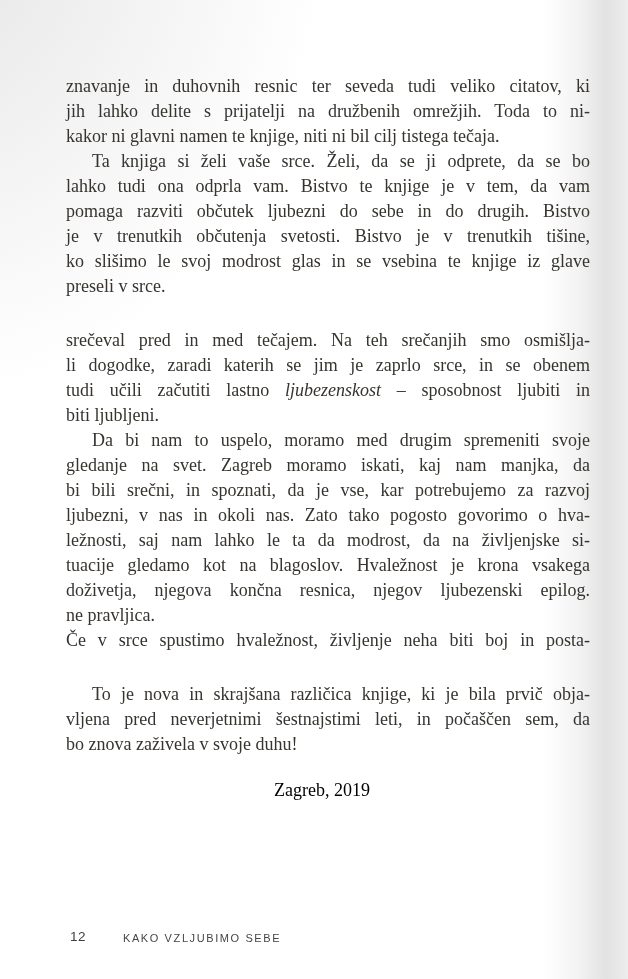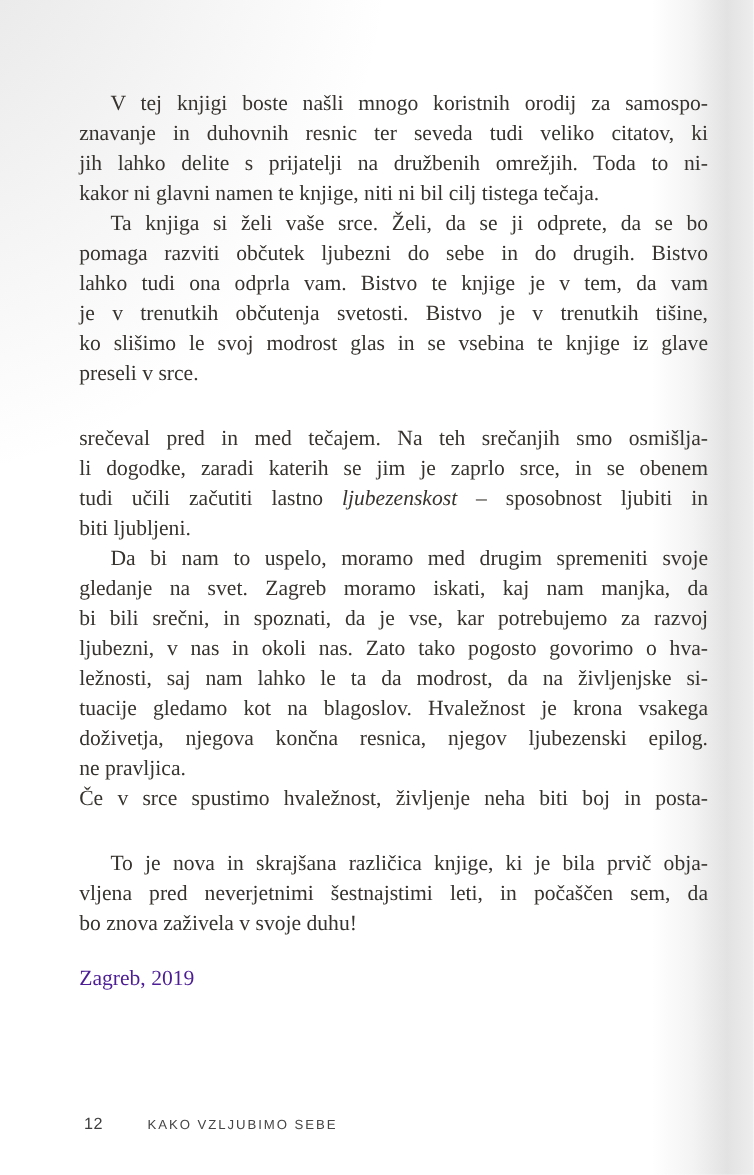--- a/index.html
+++ b/index.html
@@ -37,23 +37,23 @@
   .line {
     text-align: justify;
     text-align-last: justify;
     white-space: normal;
   }
   .line.first-indent { padding-left: 26px; }
   .line.last-line { text-align-last: left; }
   .line i { font-style: italic; }
   .dateline {
     margin-top: 21px;
-    text-align: left;
+    text-align: center;
     padding-right: 12px;
-    color: #4c1d95;
+    color: #000000;
   }
   .footer {
     position: absolute;
     left: 0;
     top: 929px;
     width: 628px;
     height: 24px;
     font-family: "Liberation Sans", sans-serif;
     color: #3f3e3e;
   }
@@ -74,29 +74,28 @@
   }
 </style>
 </head>
 <body>
 
 <div class="page">
 
   <div class="text-block">
 
   <div class="paragraph">
-        <div class="line first-indent">V tej knjigi boste našli mnogo koristnih orodij za samospo-</div>
         <div class="line">znavanje in duhovnih resnic ter seveda tudi veliko citatov, ki</div>
         <div class="line">jih lahko delite s prijatelji na družbenih omrežjih. Toda to ni-</div>
         <div class="line last-line">kakor ni glavni namen te knjige, niti ni bil cilj tistega tečaja.</div>
       </div>
       <div class="paragraph">
         <div class="line first-indent">Ta knjiga si želi vaše srce. Želi, da se ji odprete, da se bo</div>
+        <div class="line">lahko tudi ona odprla vam. Bistvo te knjige je v tem, da vam</div>
         <div class="line">pomaga razviti občutek ljubezni do sebe in do drugih. Bistvo</div>
-        <div class="line">lahko tudi ona odprla vam. Bistvo te knjige je v tem, da vam</div>
         <div class="line">je v trenutkih občutenja svetosti. Bistvo je v trenutkih tišine,</div>
         <div class="line">ko slišimo le svoj modrost glas in se vsebina te knjige iz glave</div>
         <div class="line last-line">preseli v srce.</div>
       </div>
       <div class="paragraph gap-before">
         <div class="line">srečeval pred in med tečajem. Na teh srečanjih smo osmišlja-</div>
         <div class="line">li dogodke, zaradi katerih se jim je zaprlo srce, in se obenem</div>
         <div class="line">tudi učili začutiti lastno <i>ljubezenskost</i> – sposobnost ljubiti in</div>
         <div class="line last-line">biti ljubljeni.</div>
       </div>

